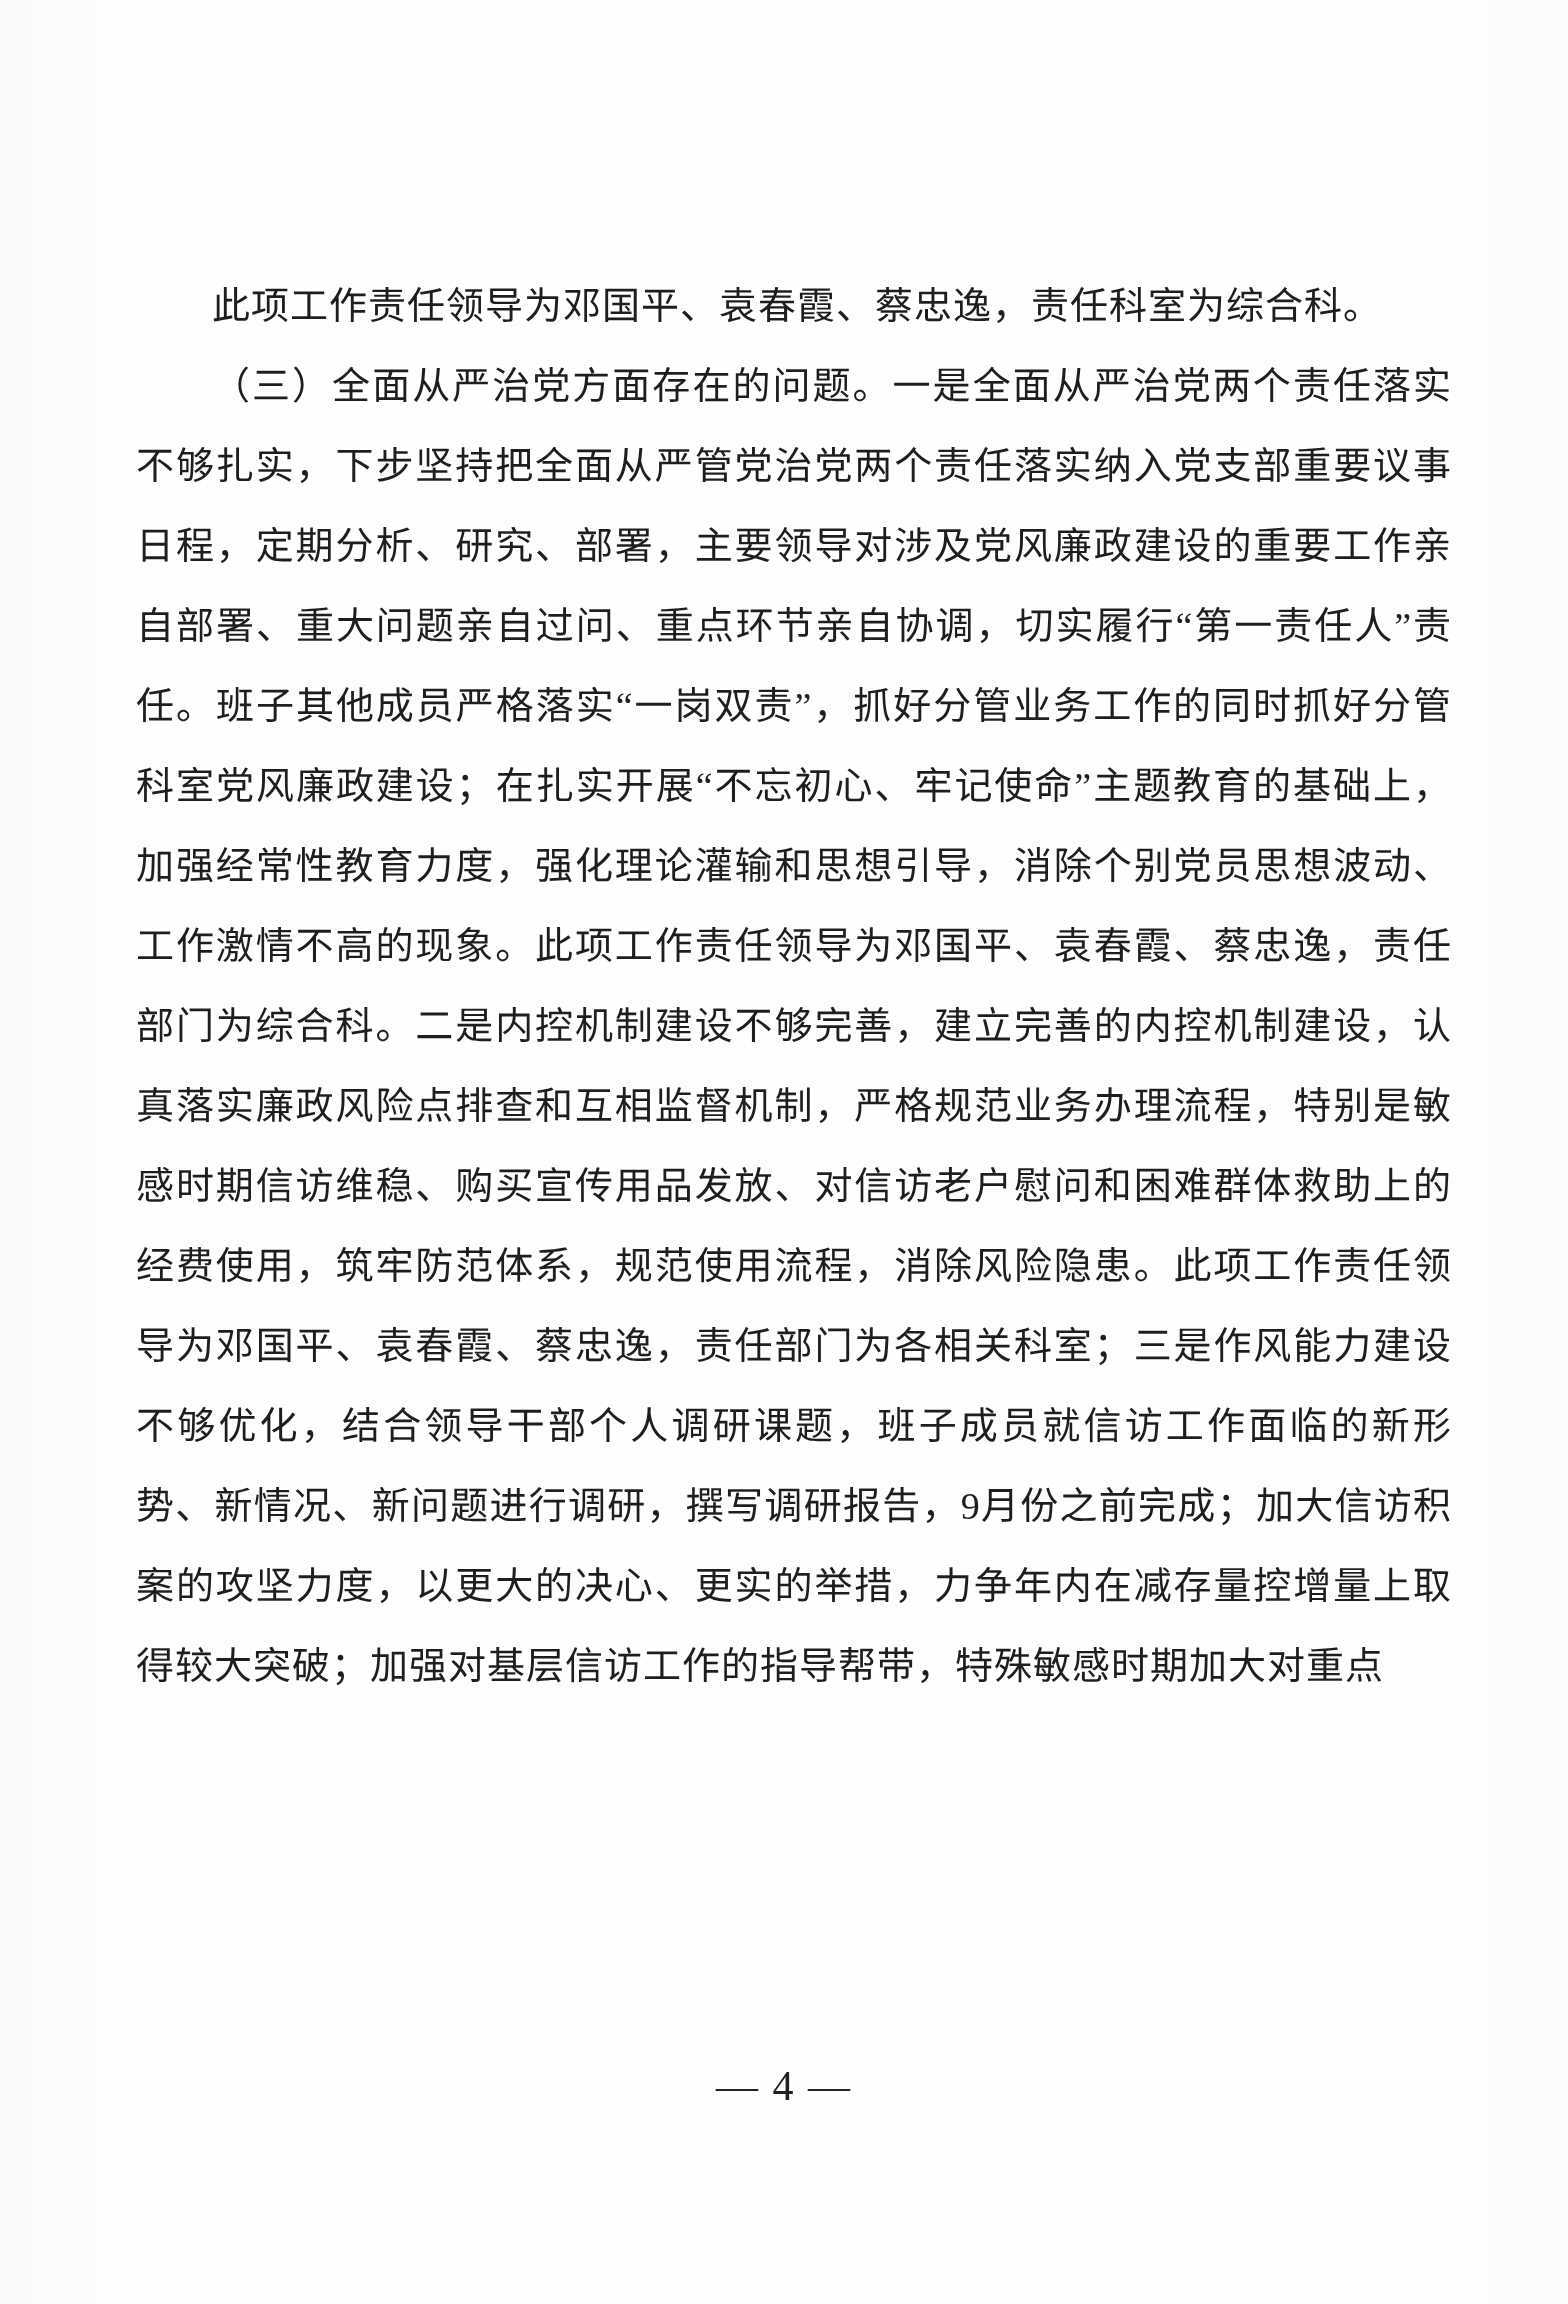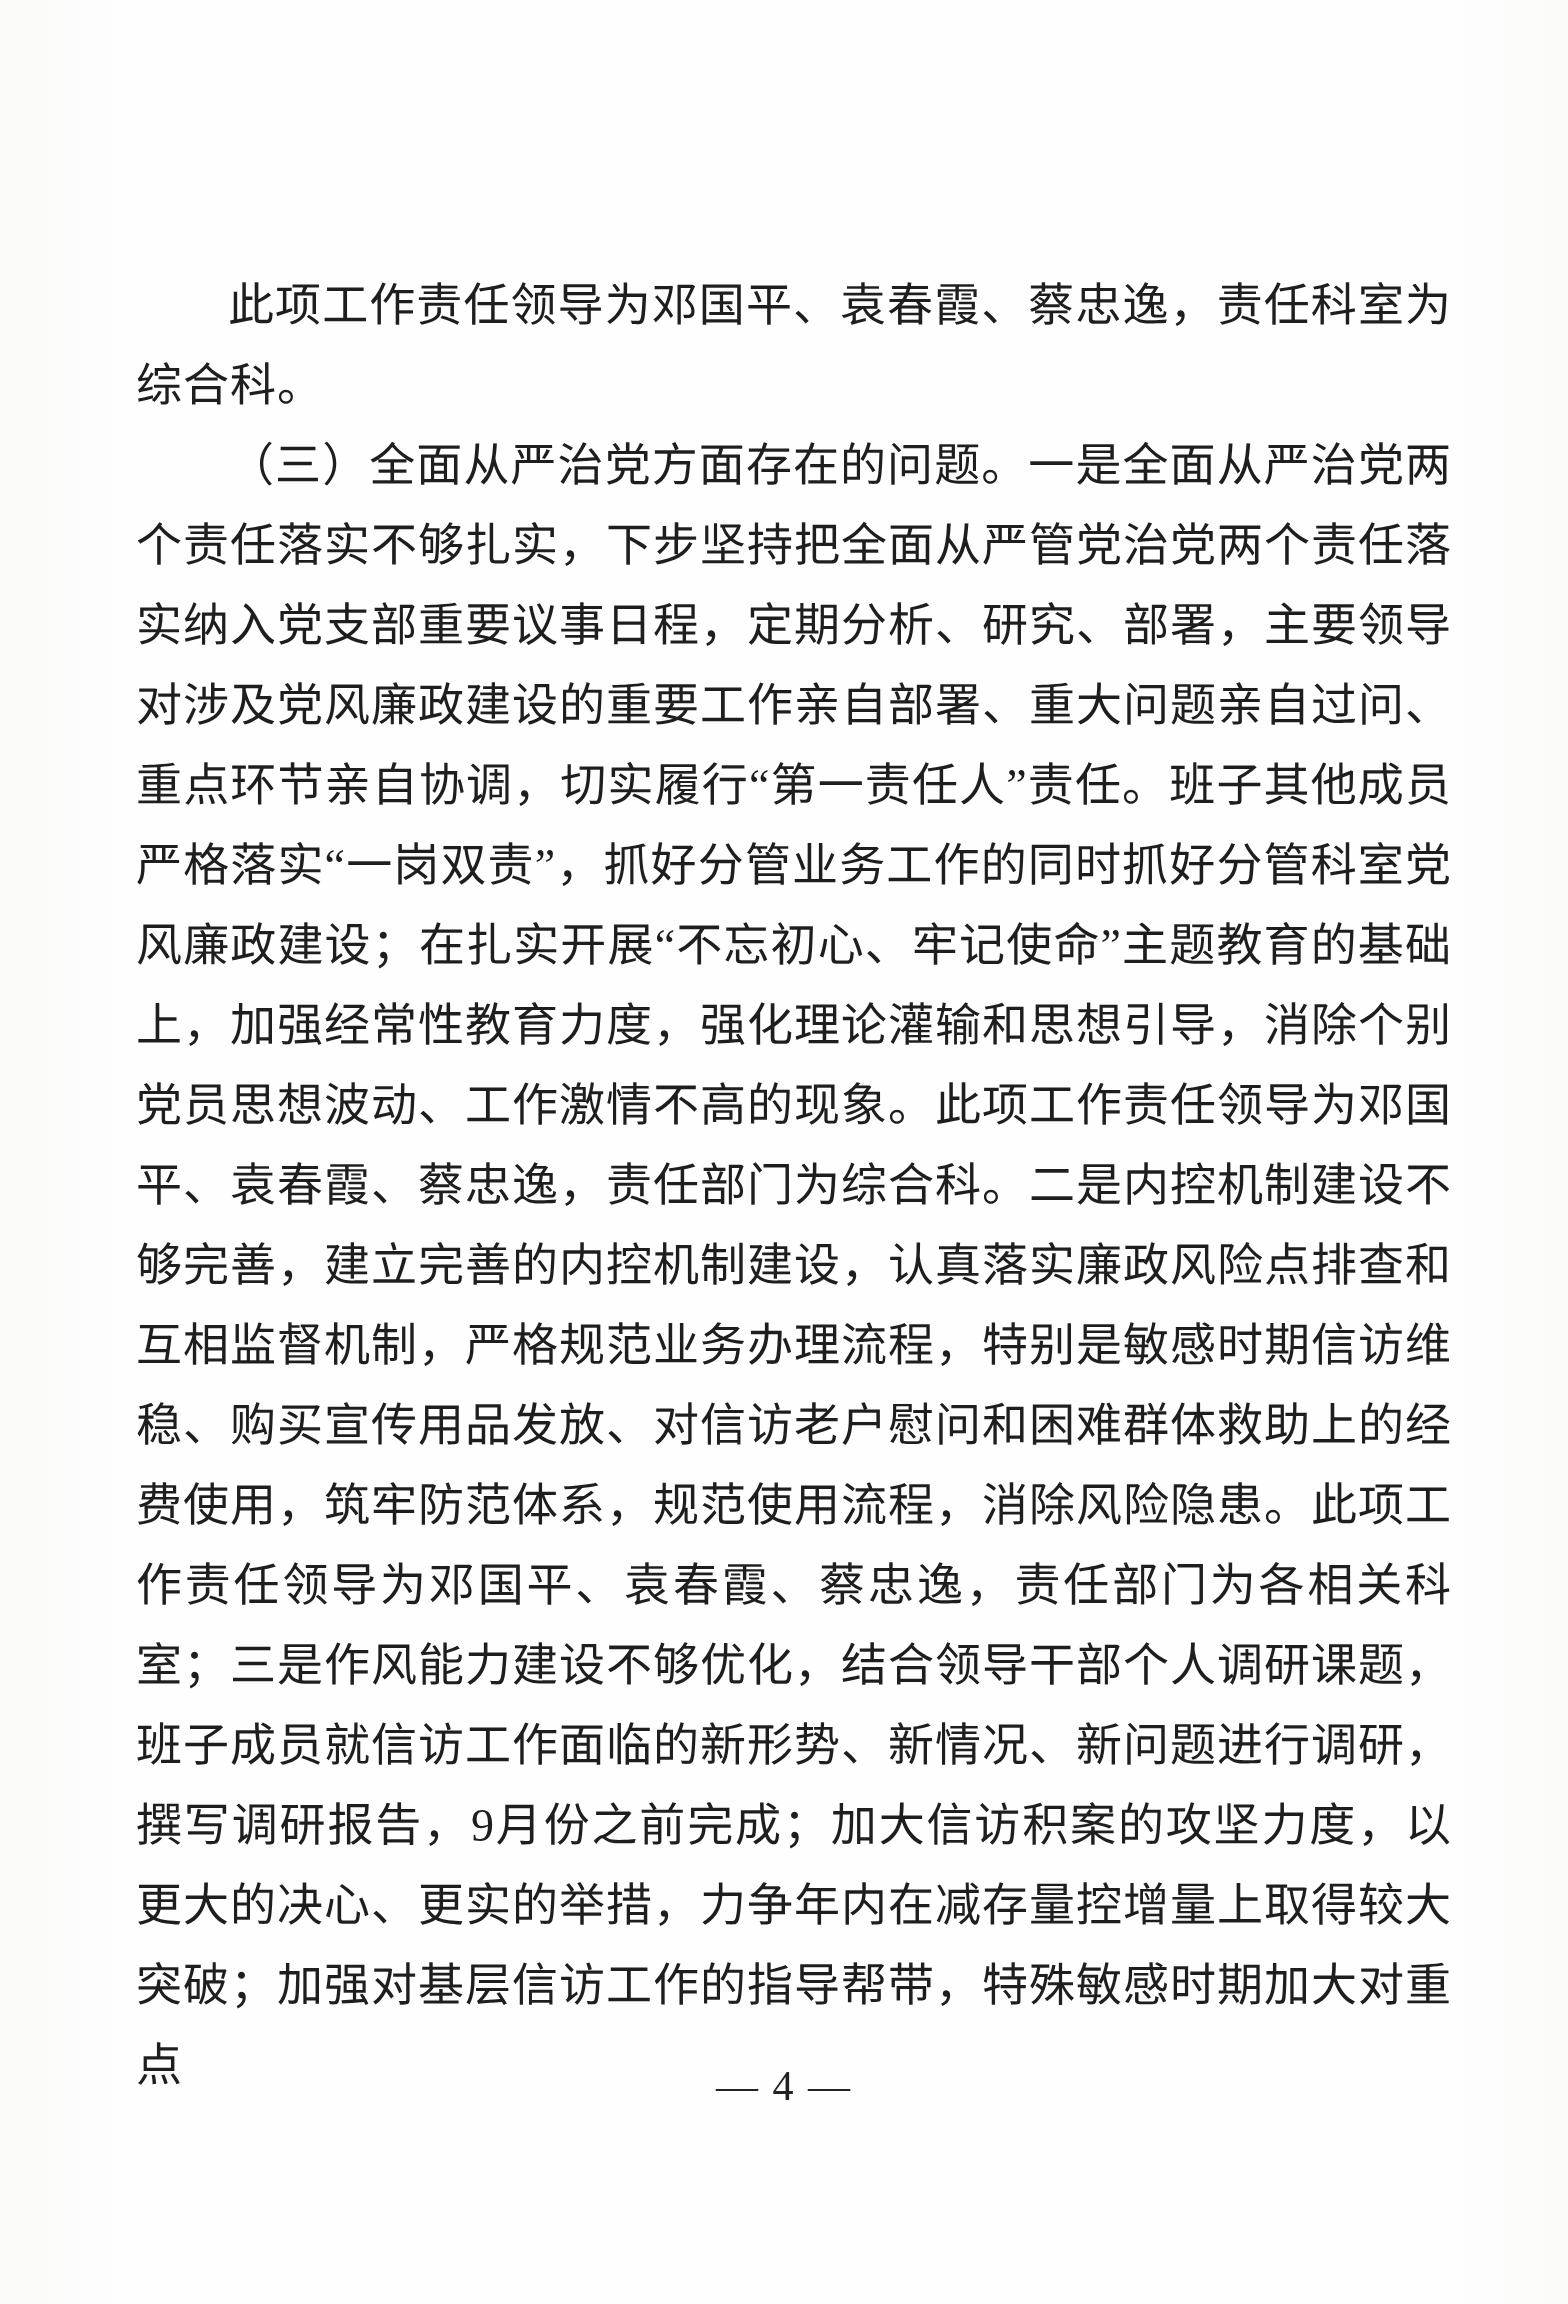--- a/index.html
+++ b/index.html
@@ -16,21 +16,21 @@
     background: #fdfdfc;
     background-image: linear-gradient(90deg, #fafaf9 0%, #fefefe 8%, #fefefe 92%, #fbfbfa 100%);
     overflow: hidden;
     color: #1d1d1d;
   }
   .content {
     position: absolute;
     left: 136px;
     top: 266px;
     width: 1316px;
-    font-size: 46px;
+    font-size: 38px;
     line-height: 80px;
     letter-spacing: 1px;
     text-align: justify;
     text-justify: inter-ideograph;
     color: #1e1e1e;
   }
   .content p {
     margin: 0;
     padding: 0;
     text-indent: 2em;

